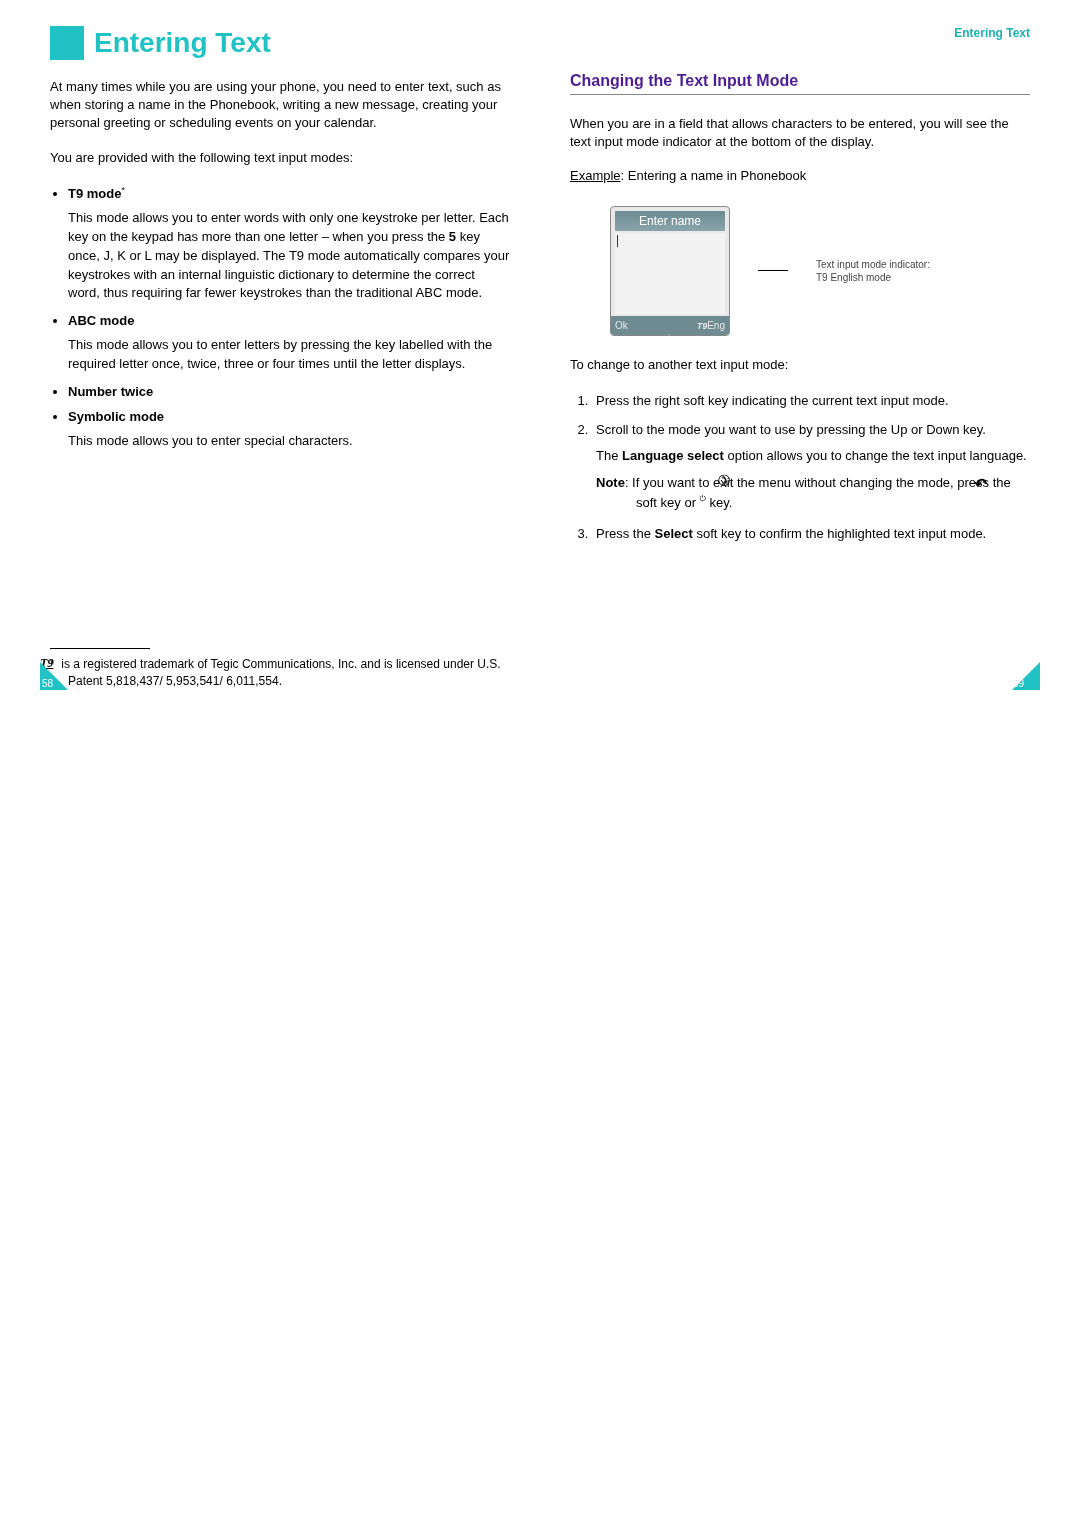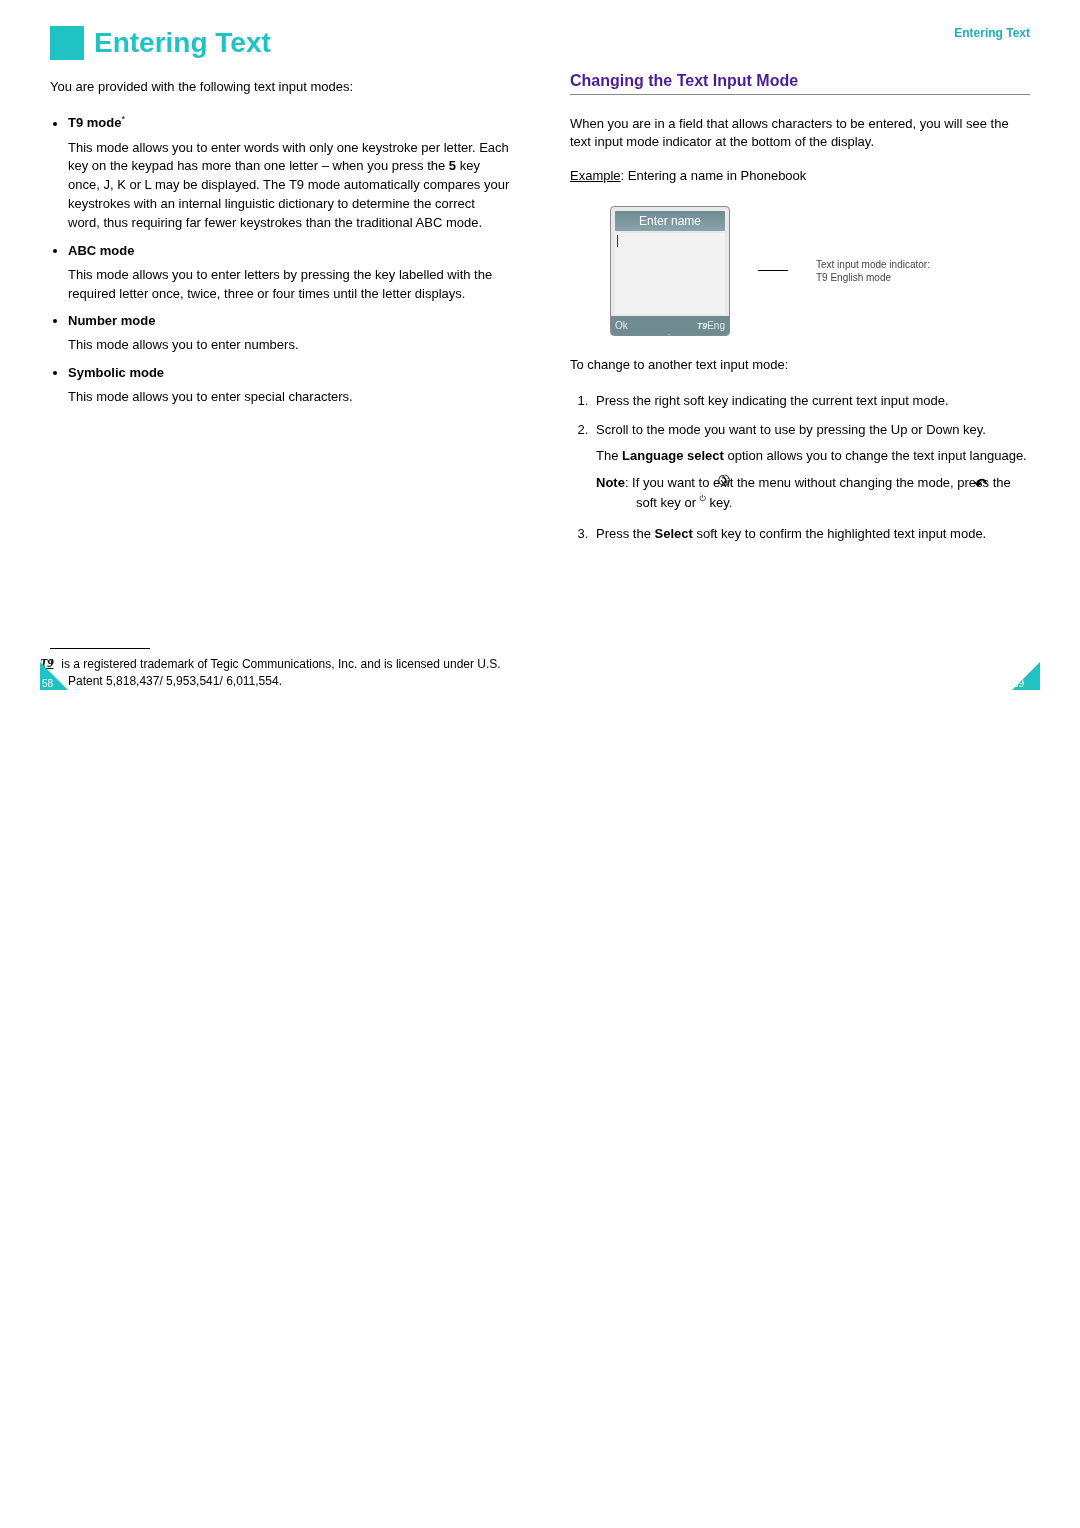--- a/index.html
+++ b/index.html
@@ -241,36 +241,36 @@
 <body>
 
 <div class="page-wrap">
 
   <div class="col left-col">
     <div class="main-title-row">
       <div class="teal-sq"></div>
       <div class="main-title">Entering Text</div>
     </div>
 
+    <p>At many times while you are using your phone, you need to enter text, such as when storing a name in the Phonebook, writing a new message, creating your personal greeting or scheduling events on your calendar.</p>
     <p>You are provided with the following text input modes:</p>
 
     <ul class="modes">
       <li>
         <span class="mode-label">T9 mode</span><span class="sup">*</span>
         <div class="mode-desc">
           <span>This mode allows you to enter words with only one keystroke per letter. Each key on the keypad has more than one letter – when you press the </span><b>5</b><span> key once, J, K or L may be displayed. The T9 mode automatically compares your keystrokes with an internal linguistic dictionary to determine the correct word, thus requiring far fewer keystrokes than the traditional ABC mode.</span>
         </div>
       </li>
       <li>
         <span class="mode-label">ABC mode</span>
         <div class="mode-desc">This mode allows you to enter letters by pressing the key labelled with the required letter once, twice, three or four times until the letter displays.</div>
       </li>
       <li>
-        <span class="mode-label">Number mode</span>
-        <div class="mode-desc">This mode allows you to enter numbers.</div>
+        <span class="mode-label">Number twice</span>
       </li>
       <li>
         <span class="mode-label">Symbolic mode</span>
         <div class="mode-desc">This mode allows you to enter special characters.</div>
       </li>
     </ul>
 
     <div class="flex-spacer"></div>
 
     <hr class="footnote-rule">

